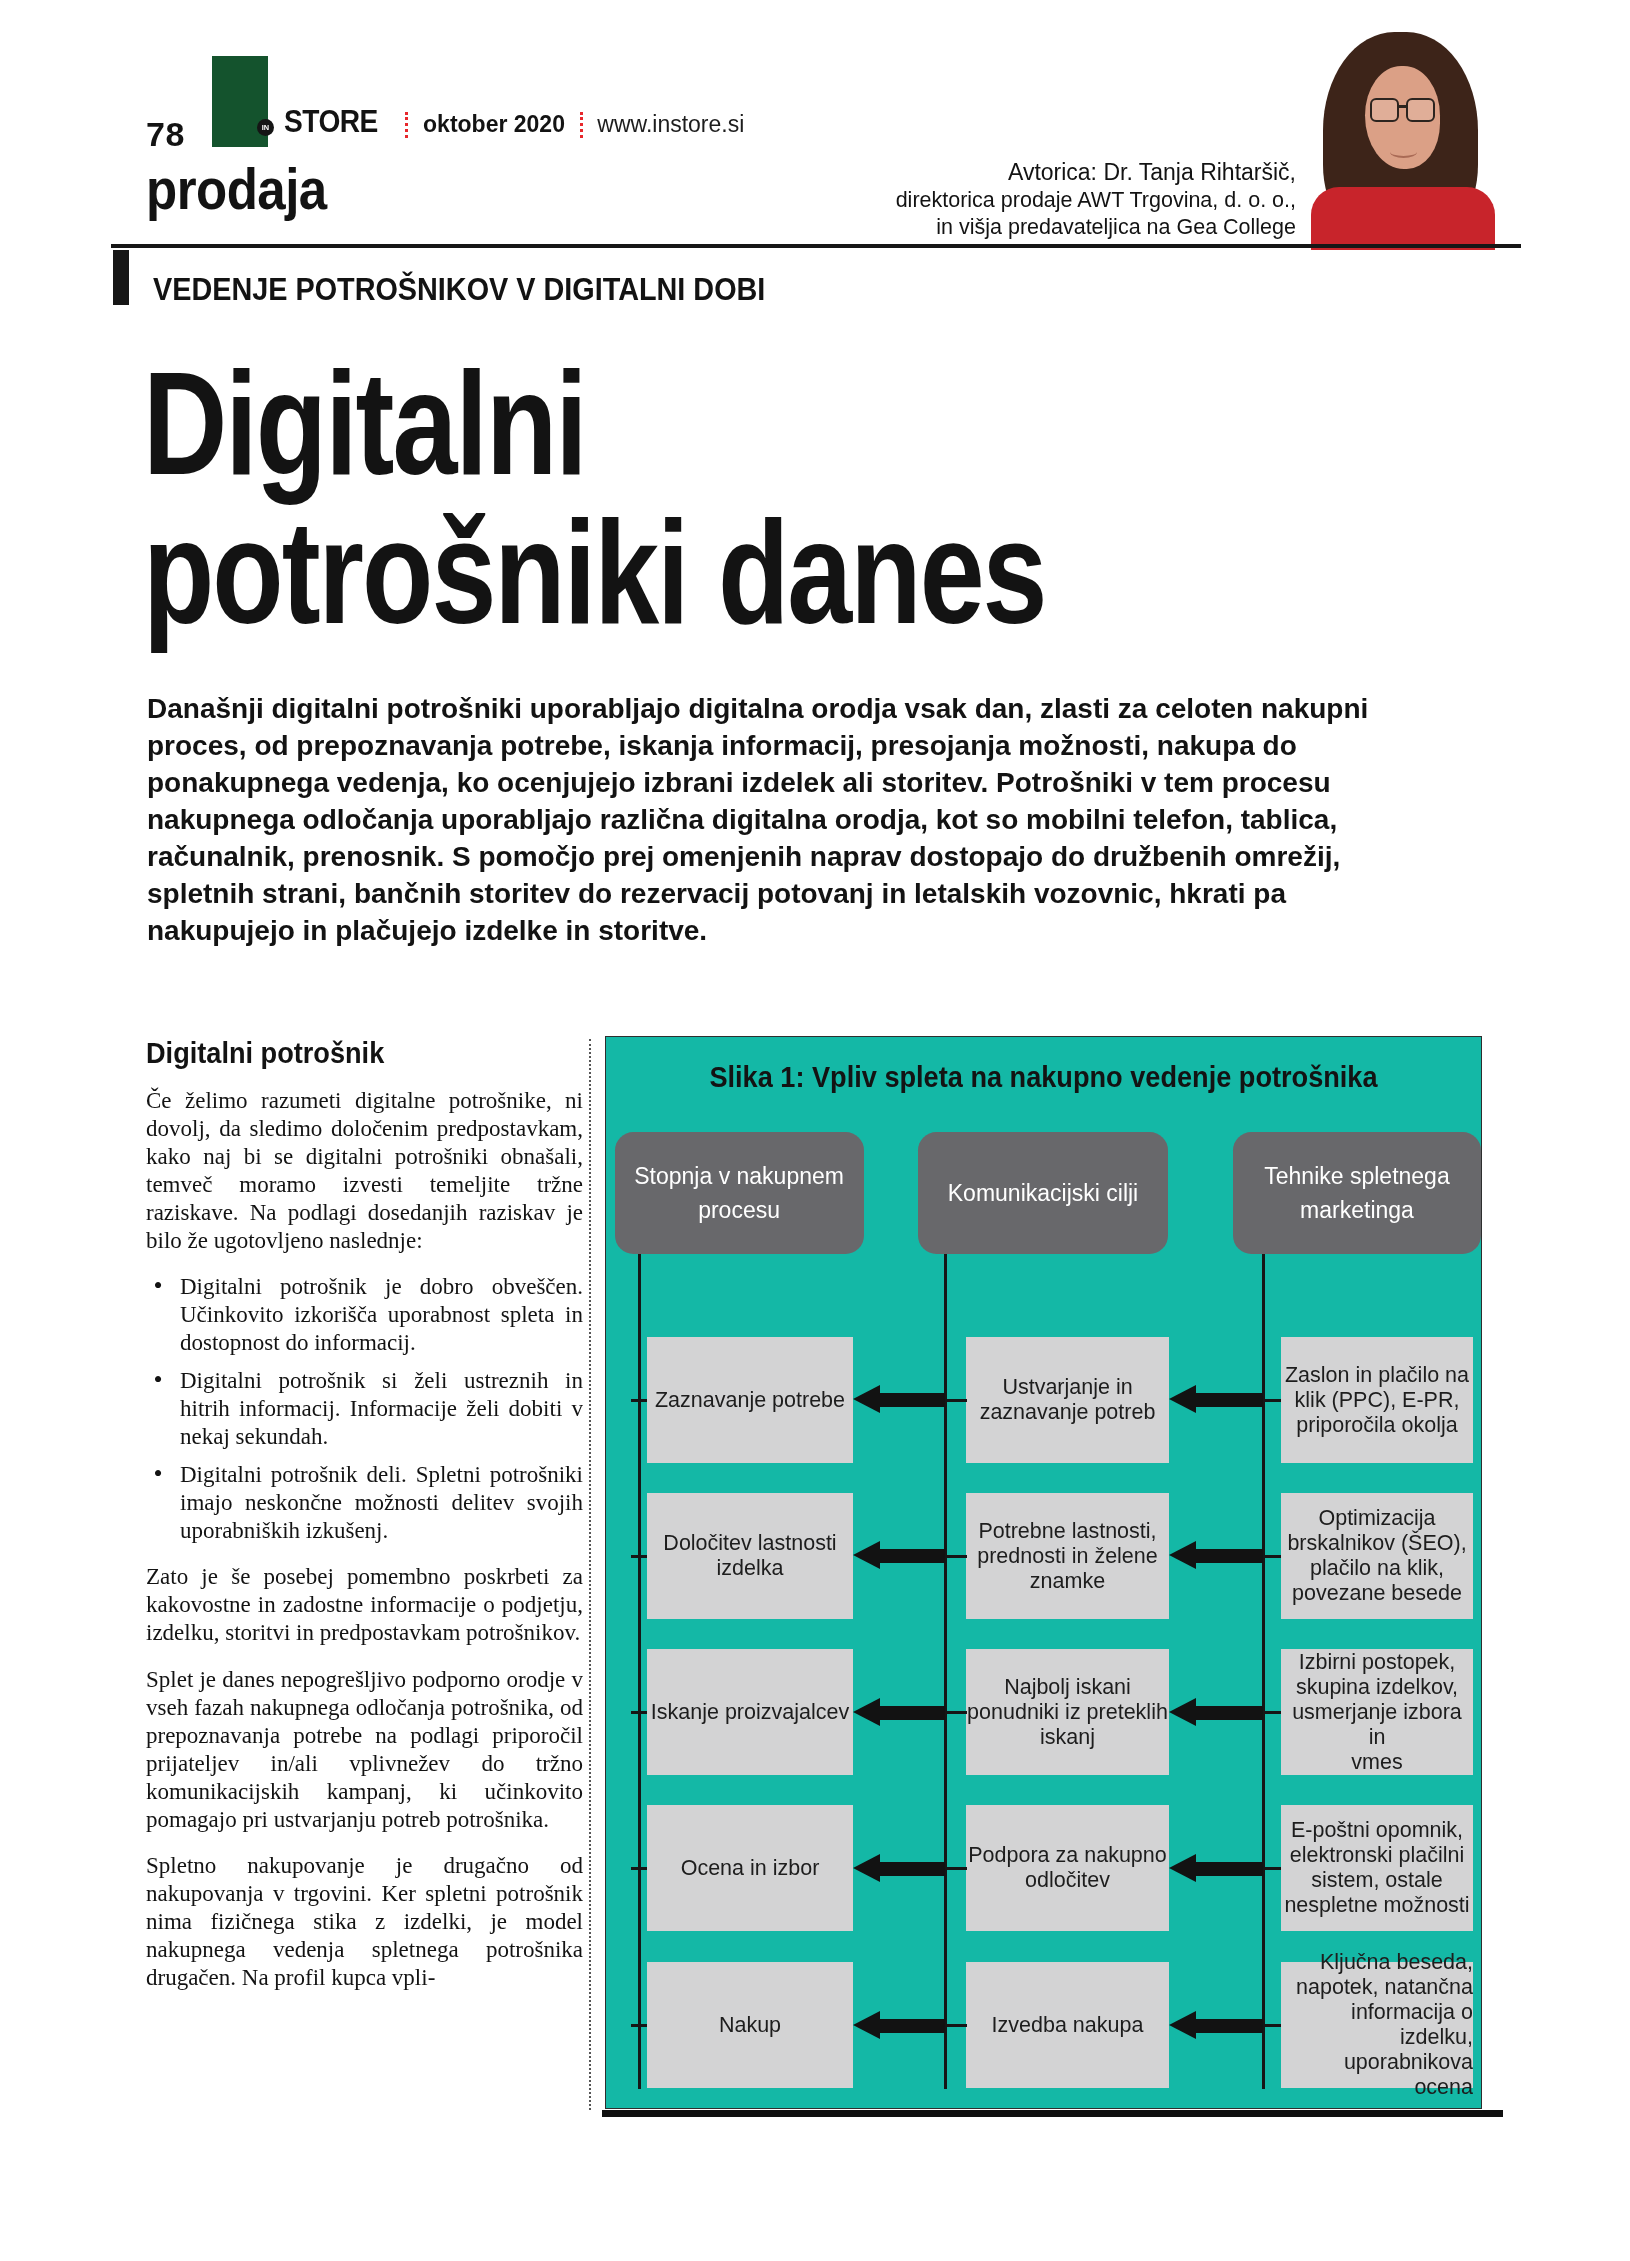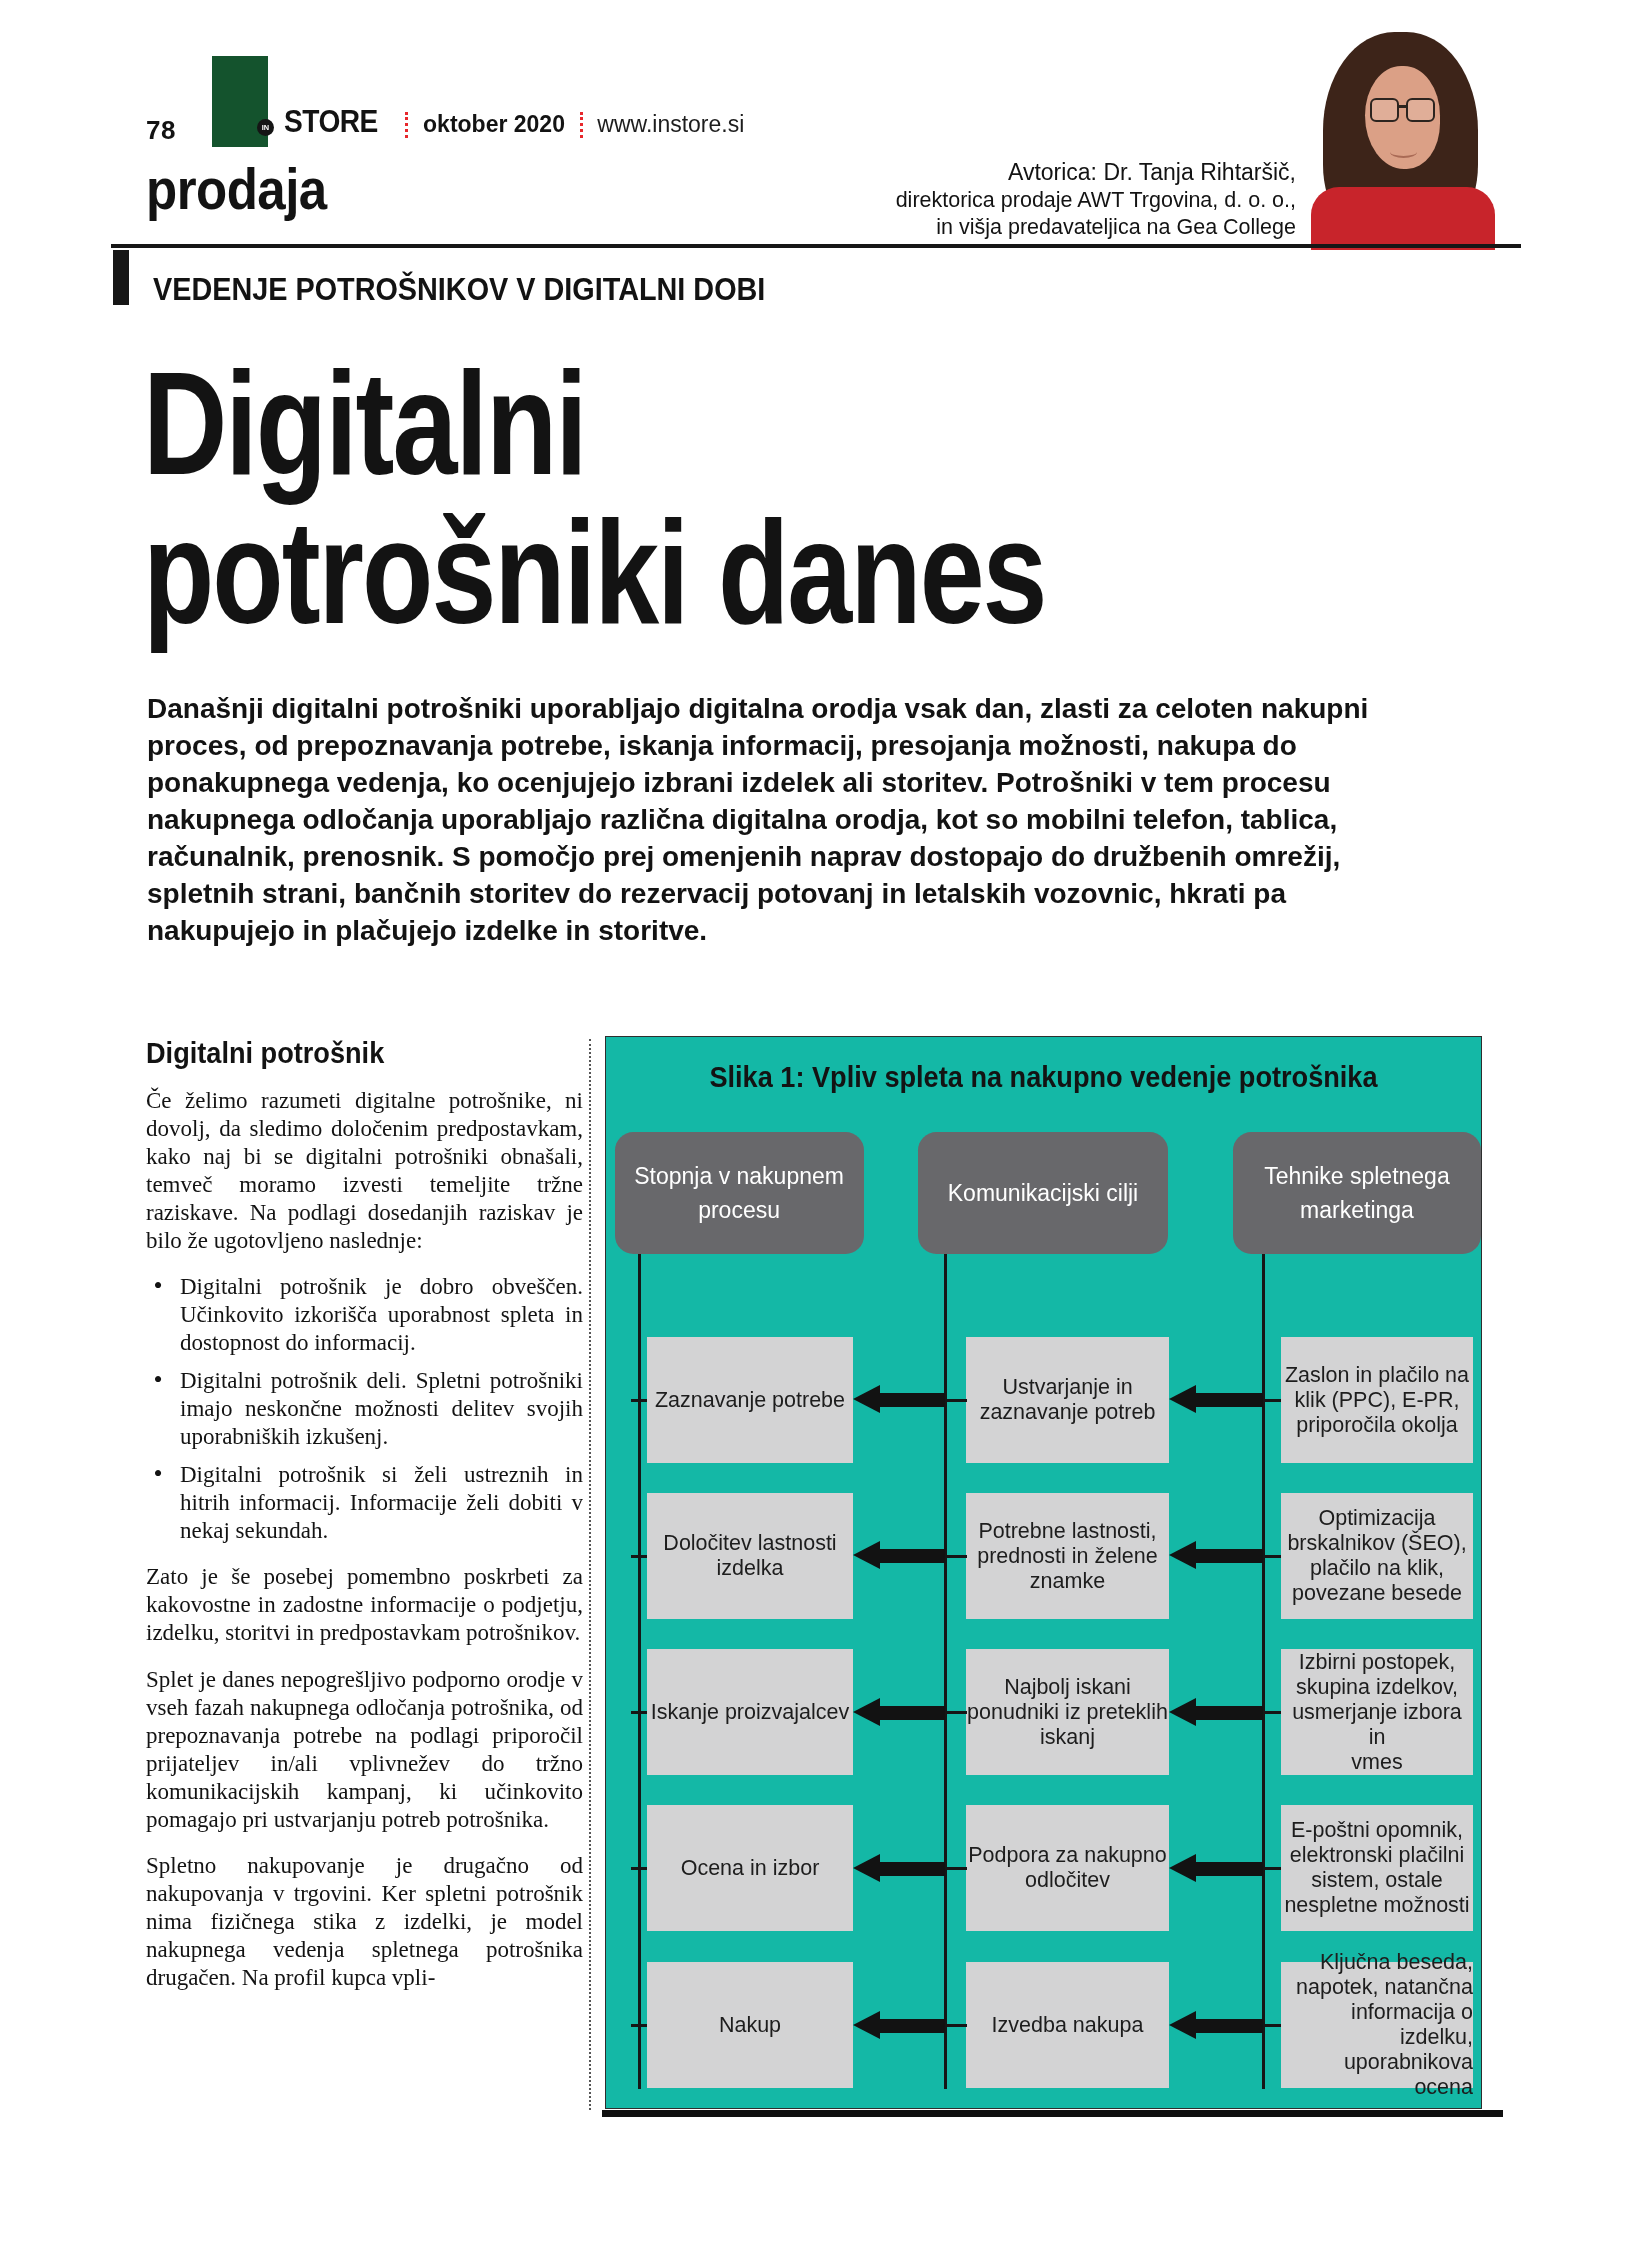--- a/index.html
+++ b/index.html
@@ -1,20 +1,20 @@
 <!DOCTYPE html>
 <html style="font-size:9.8px"><head>
 <meta charset="utf-8">
 <style>
   html,body{margin:0;padding:0;background:#ffffff;}
   #page{position:relative;width:1630px;height:2261px;background:#ffffff;overflow:hidden;
         font-family:"Liberation Sans",sans-serif;color:#131313;}
 
   
-  .page-num{position:absolute;left:146px;top:115px;font-size:26px;font-weight:bold;letter-spacing:0.6px;}
+  .page-num{position:absolute;left:146px;top:115px;font-size:34px;font-weight:bold;letter-spacing:0.6px;}
   .logo-square{position:absolute;left:212px;top:56px;width:56px;height:91px;background:#14532d;}
   .logo-circle{position:absolute;left:45px;top:63px;width:17px;height:17px;border-radius:50%;
                background:#151515;color:#fff;display:flex;align-items:center;justify-content:center;
                font-size:7.4px;font-weight:bold;}
   .masthead{position:absolute;left:284px;top:103px;height:43px;display:flex;align-items:baseline;}
   .store{font-size:32px;font-weight:900;letter-spacing:-0.6px;transform:scaleX(.88);transform-origin:left bottom;}
   .dotsep{display:inline-block;width:0;height:26px;border-left:3.1px dotted #e7282c;margin:0 14.7px;align-self:center;}
   .issue{font-size:23px;font-weight:bold;}
   .site{font-size:23px;font-weight:400;color:#1d1d1d;}
 
@@ -145,22 +145,22 @@
 nakupnega odločanja uporabljajo različna digitalna orodja, kot so mobilni telefon, tablica,
 računalnik, prenosnik. S pomočjo prej omenjenih naprav dostopajo do družbenih omrežij,
 spletnih strani, bančnih storitev do rezervacij potovanj in letalskih vozovnic, hkrati pa
 nakupujejo in plačujejo izdelke in storitve.</p>
 
   <div class="leftcol">
     <h2>Digitalni potrošnik</h2>
     <p>Če želimo razumeti digitalne potrošnike, ni dovolj, da sledimo določenim predpostavkam, kako naj bi se digitalni potrošniki obnašali, temveč moramo izvesti temeljite tržne raziskave. Na podlagi dosedanjih raziskav je bilo že ugotovljeno naslednje:</p>
     <ul>
       <li>Digitalni potrošnik je dobro obveščen. Učinkovito izkorišča uporabnost spleta in dostopnost do informacij.</li>
+      <li>Digitalni potrošnik si želi ustreznih in hitrih informacij. Informacije želi dobiti v nekaj sekundah.</li>
       <li>Digitalni potrošnik deli. Spletni potrošniki imajo neskončne možnosti delitev svojih uporabniških izkušenj.</li>
-      <li>Digitalni potrošnik si želi ustreznih in hitrih informacij. Informacije želi dobiti v nekaj sekundah.</li>
     </ul>
     <p>Zato je še posebej pomembno poskrbeti za kakovostne in zadostne informacije o podjetju, izdelku, storitvi in predpostavkam potrošnikov.</p>
     <p>Splet je danes nepogrešljivo podporno orodje v vseh fazah nakupnega odločanja potrošnika, od prepoznavanja potrebe na podlagi priporočil prijateljev in/ali vplivnežev do tržno komunikacijskih kampanj, ki učinkovito pomagajo pri ustvarjanju potreb potrošnika.</p>
     <p>Spletno nakupovanje je drugačno od nakupovanja v trgovini. Ker spletni potrošnik nima fizičnega stika z izdelki, je model nakupnega vedenja spletnega potrošnika drugačen. Na profil kupca vpli-</p>
   </div>
 
   <div class="col-divider"></div>
 
   <figure class="fig">
     <div class="fig-title">Slika 1: Vpliv spleta na nakupno vedenje potrošnika</div>

